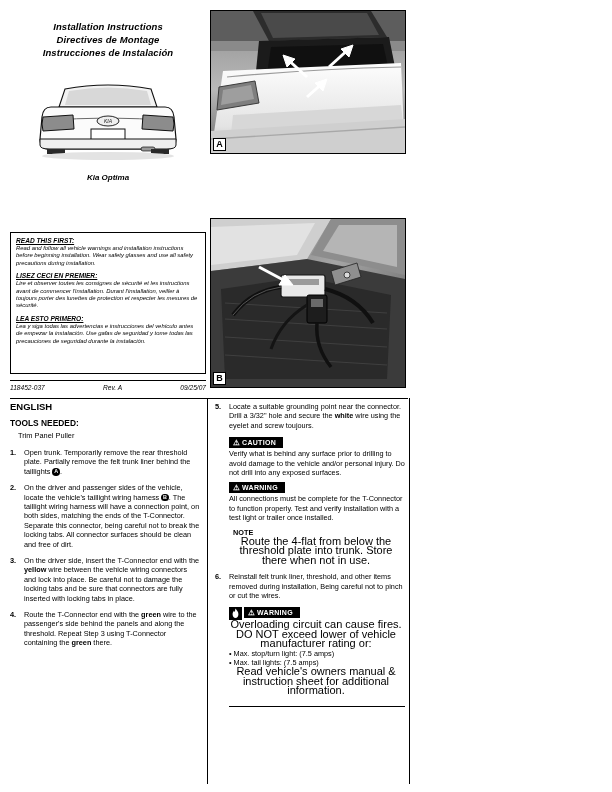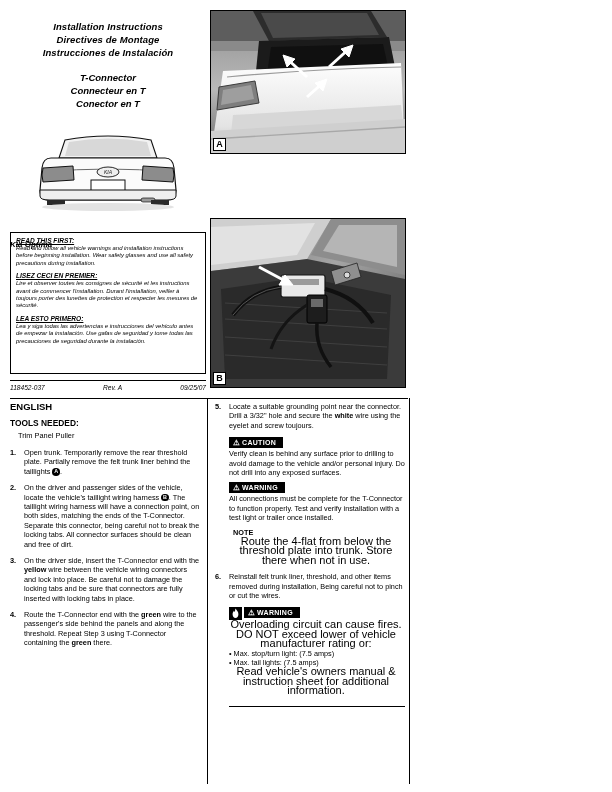--- a/index.html
+++ b/index.html
@@ -54,23 +54,24 @@
   
   .car-wrap {
     position: relative;
     width: 196px;
     height: 92px;
     margin-top: 18px;
   }
   .car-svg { display:block; margin: 0 auto; }
 
   .car-caption {
+    text-align: center;
     font-size: 8px;
     font-weight: bold;
-    margin-top: 20px;
+    margin-top: 4px;
   }
 
   
   .rtf-box {
     position: absolute;
     left: 0;
     top: 222px;
     width: 196px;
     height: 142px;
     border: 1px solid #000;
@@ -262,25 +263,20 @@
 <div class="top-section">
 
   <div class="left-col">
 
     <div class="title-block">
       <div class="t-line">Installation Instructions</div>
       <div class="t-line">Directives de Montage</div>
       <div class="t-line">Instrucciones de Instalación</div>
     </div>
 
-    <div class="subtitle-block">
-      <div class="s-line">T-Connector</div>
-      <div class="s-line">Connecteur en T</div>
-      <div class="s-line">Conector en T</div>
-    </div>
 
     <div class="car-wrap">
       <svg class="car-svg" width="150" height="92" viewBox="0 0 150 92">
 
         <path d="M32 12 Q75 4 118 12 L124 30 L26 30 Z" fill="#f2f2f2" stroke="#111" stroke-width="1.1"></path>
         <path d="M36 14 Q75 7 114 14 L118 28 L32 28 Z" fill="#d8d8d8" stroke="none"></path>
 
         <path d="M18 30 L132 30 Q140 30 141 40 L143 62 Q143 72 134 72 L16 72 Q7 72 7 62 L9 40 Q10 30 18 30 Z" fill="#fbfbfb" stroke="#111" stroke-width="1.2"></path>
 
         <path d="M12 44 Q75 38 138 44" fill="none" stroke="#444" stroke-width="0.8"></path>
@@ -452,21 +448,21 @@
 
 <div class="col" id="col-right">
 
   <div class="step">
     <div class="step-num">5.</div>
     <div class="step-txt"><span>Locate a suitable grounding point near the connector. Drill a 3/32" hole and secure the </span><span class="b">white</span><span> wire using the eyelet and screw toujours.</span></div>
   </div>
 
   <div class="alert">
     <span class="alert-bar"><span class="tri">⚠</span><span>CAUTION</span></span>
-    <div class="alert-txt">Verify clean is behind any surface prior to drilling to avoid damage to the vehicle and/or personal injury. Do not drill into any exposed surfaces.</div>
+    <div class="alert-txt">Verify what is behind any surface prior to drilling to avoid damage to the vehicle and/or personal injury. Do not drill into any exposed surfaces.</div>
   </div>
 
   <div class="alert">
     <span class="alert-bar"><span class="tri">⚠</span><span>WARNING</span></span>
     <div class="alert-txt">All connections must be complete for the T-Connector to function properly. Test and verify installation with a test light or trailer once installed.</div>
   </div>
 
   <div class="note-head">NOTE</div>
   <div class="note-txt">Route the 4-flat from below the threshold plate into trunk.  Store there when not in use.</div>
 

